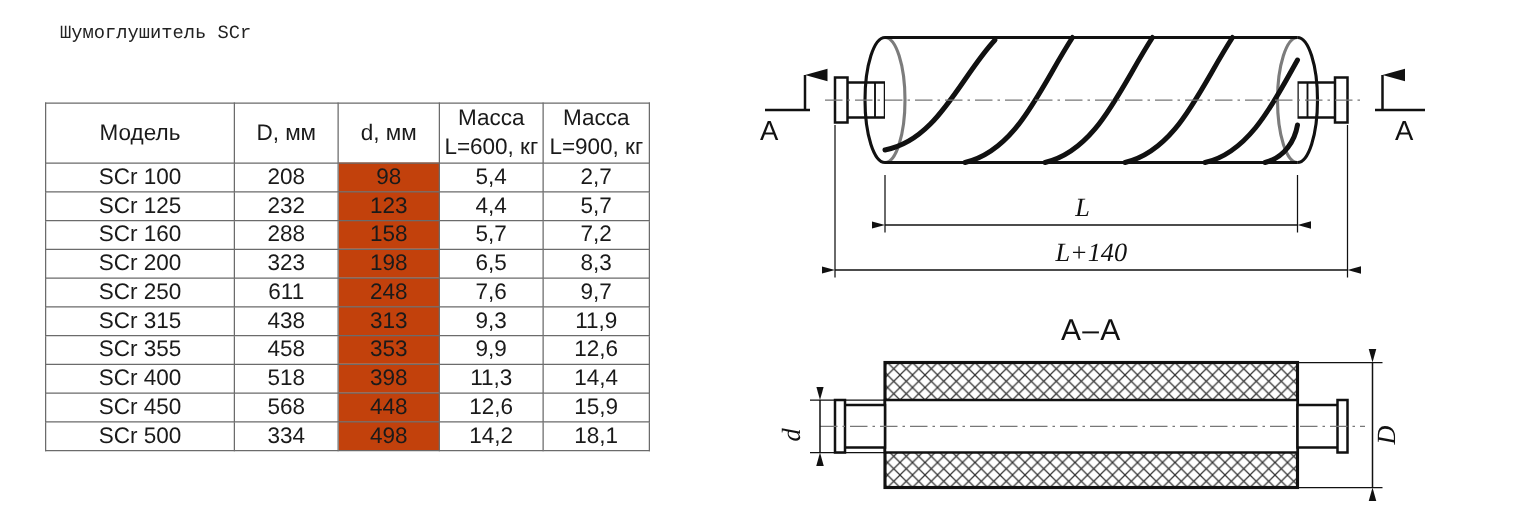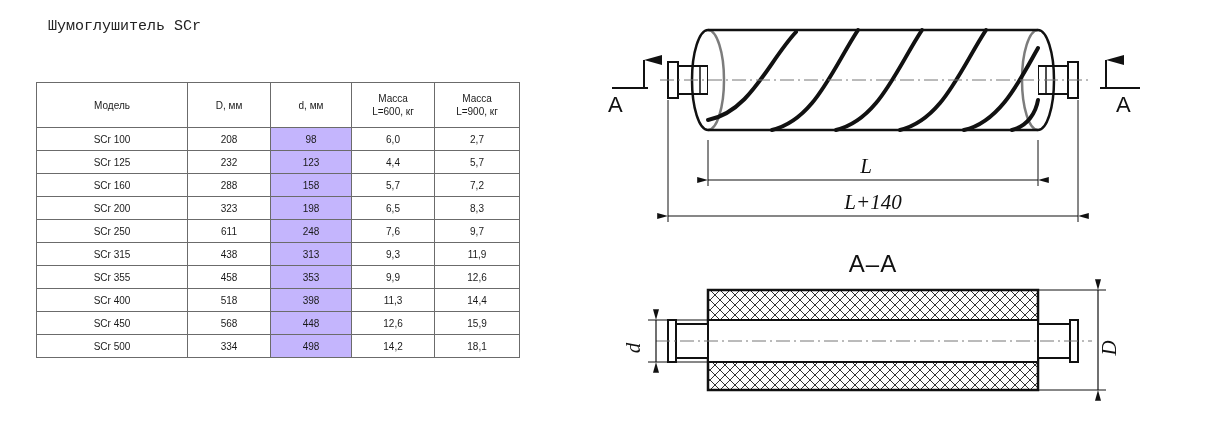--- a/index.html
+++ b/index.html
@@ -22,40 +22,40 @@
     font-size: 15px;
     color: #222;
     white-space: nowrap;
     font-family: Liberation Mono, monospace;
   }
   #spec-table {
     position: absolute;
     left: 36px;
     top: 82px;
     border-collapse: collapse;
-    font-size: 10px;
+    font-size: 18px;
   }
   #spec-table th, #spec-table td {
     border: 1px solid #6b6b6b;
     text-align: center;
     vertical-align: middle;
     padding: 0;
     background: #ffffff;
   }
   #spec-table thead th {
     height: 44px;
     font-weight: normal;
     line-height: 1.25;
   }
   #spec-table tbody td {
     height: 22px;
   }
   #spec-table .col-model { width: 150px; }
   #spec-table .col-d     { width: 82px; }
-  #spec-table .col-dd    { width: 80px; background: #c4b5fd; }
+  #spec-table .col-dd    { width: 80px; background: #c2410c; }
   #spec-table .col-m1    { width: 82px; }
   #spec-table .col-m2    { width: 84px; }
   #spec-table thead .col-dd { background: #ffffff; }
   .hdr-two-line { display: block; line-height: 1.3; }
 
   #drawing {
     position: absolute;
     left: 600px;
     top: 0;
     width: 611px;
@@ -105,21 +105,21 @@
         <span class="hdr-two-line">Масса</span>
         <span class="hdr-two-line">L=900, кг</span>
       </th>
     </tr>
   </thead>
   <tbody>
     <tr>
       <td class="col-model">SCr 100</td>
       <td class="col-d">208</td>
       <td class="col-dd">98</td>
-      <td class="col-m1">6,0</td>
+      <td class="col-m1">5,4</td>
       <td class="col-m2">2,7</td>
     </tr>
     <tr>
       <td class="col-model">SCr 125</td>
       <td class="col-d">232</td>
       <td class="col-dd">123</td>
       <td class="col-m1">4,4</td>
       <td class="col-m2">5,7</td>
     </tr>
     <tr>

